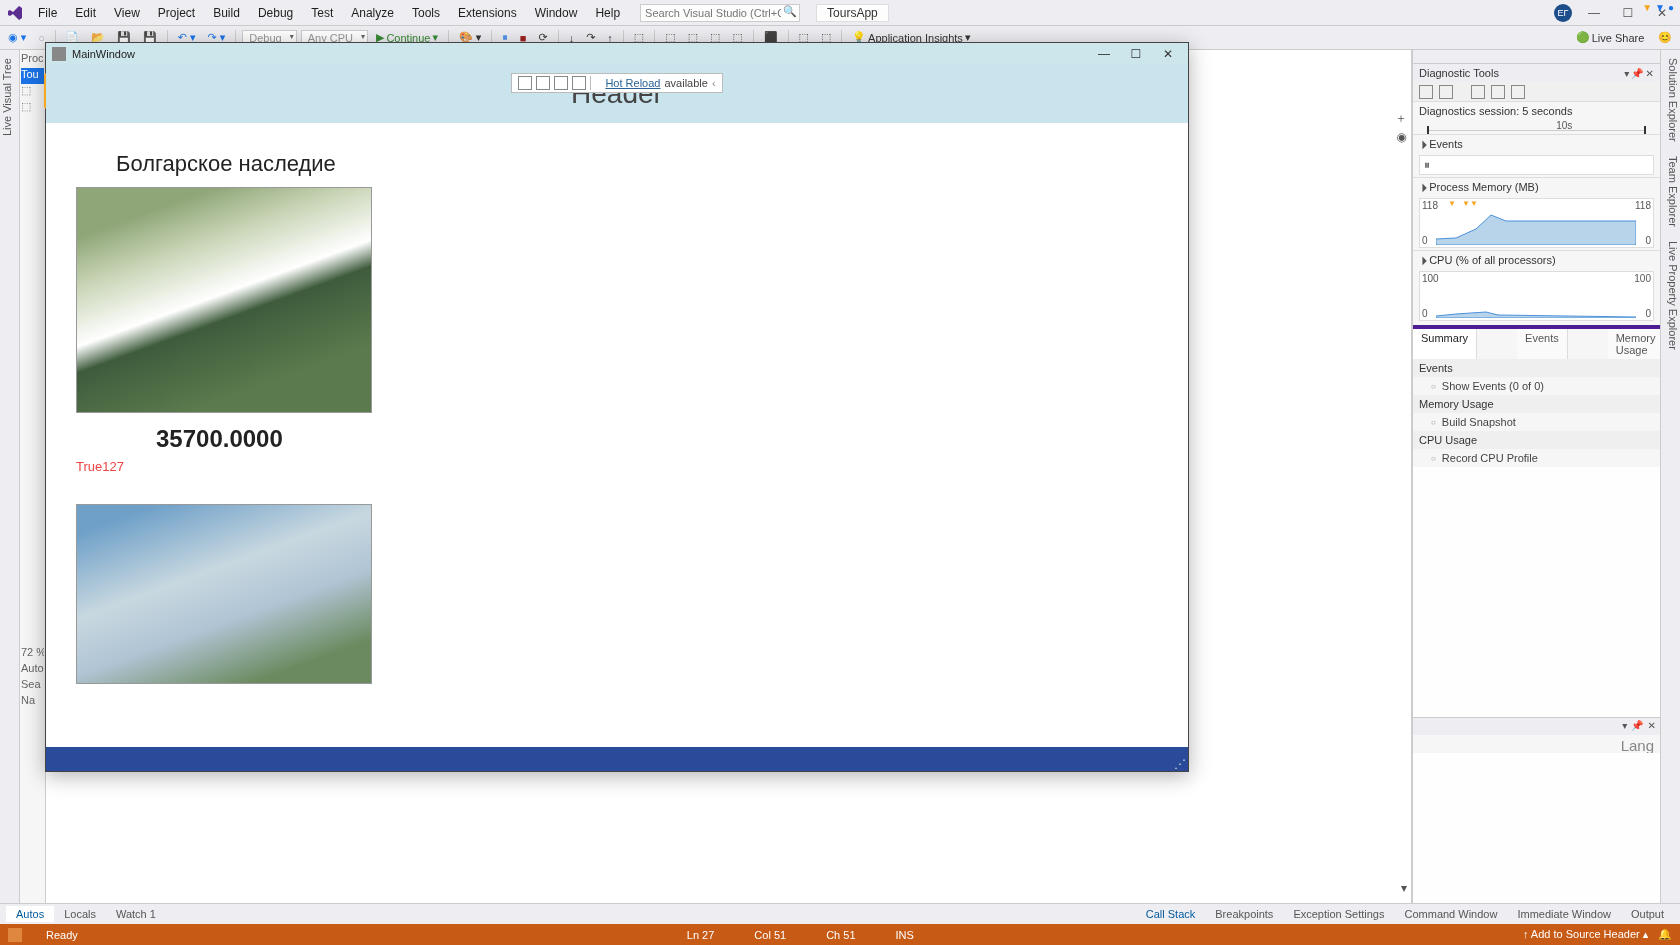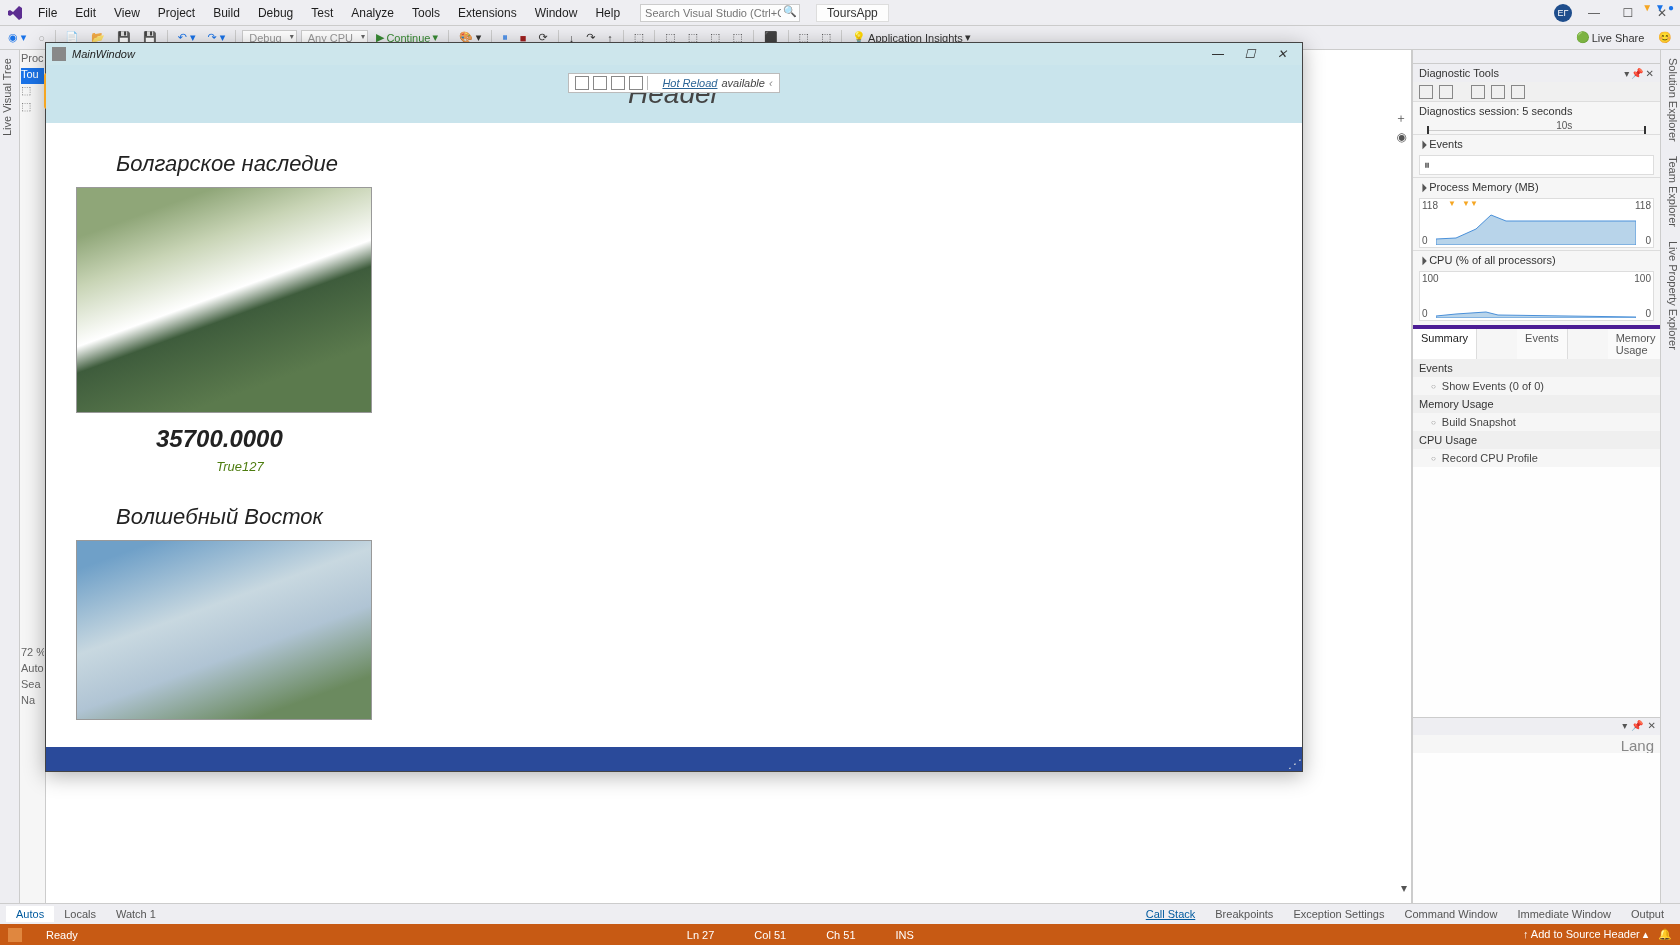--- a/index.html
+++ b/index.html
@@ -35,40 +35,40 @@
 .lefttab span { transform: rotate(180deg); }
 
 
 .leftpanel { width: 26px; background: #f6f6f6; border-right: 1px solid #ccc; font-size: 11px; color: #666; padding: 2px 1px; }
 .leftpanel .row { height: 16px; overflow: hidden; white-space: nowrap; }
 
 
 .center { flex: 1; background: #fff; position: relative; border-right: 1px solid #ccc; }
 
 
-.runwin { position: absolute; left: 45px; top: 42px; width: 1258px; height: 730px; background: #fff; border: 1px solid #444; box-shadow: 0 4px 20px rgba(0,0,0,.3); display:flex; flex-direction:column;font-style:italic; }
+.runwin { position: absolute; left: 45px; top: 42px; width: 1144px; height: 730px; background: #fff; border: 1px solid #444; box-shadow: 0 4px 20px rgba(0,0,0,.3); display:flex; flex-direction:column; }
 .runwin .titlebar { height: 22px; background: #cde6ec; display:flex; align-items:center; padding: 0 6px; font-size: 11px; color: #222; }
 .runwin .titlebar .ticon { width: 14px; height: 14px; background: #888; margin-right: 6px; }
 .runwin .titlebar .wbtns { margin-left:auto; display:flex; gap:4px; }
 .runwin .titlebar .wbtn { width: 28px; height: 18px; display:flex; align-items:center; justify-content:center; color:#333; font-size:12px; }
 .runwin .header { height: 58px; background: #c9e4ec; display:flex; align-items:center; justify-content:center; font-size: 28px; color:#444; position:relative; }
 .runwin .header .hotbar { position: absolute; top: 8px; background:#fff; border:1px solid #bbb; display:flex; align-items:center; gap:4px; padding:2px 6px; font-size:11px; }
 .runwin .header .hotbar .hicon { width:14px; height:14px; border:1px solid #888; }
 .runwin .header .hotbar a { color:#2a6496; text-decoration: underline; margin-left: 10px; }
 .runwin .body { flex: 1; background:#fff; overflow-y:auto; padding: 20px 10px; position:relative; }
 .runwin .body::-webkit-scrollbar { width: 10px; }
 .runwin .body::-webkit-scrollbar-thumb { background:#ccc; }
 .runwin .footer { height: 24px; background:#2a4a9a; }
 .runwin .logo-overlay { position:absolute; left:6px; top:24px; width:60px; height:48px; background:linear-gradient(#fff 33%, #0066cc 33% 66%, #c8102e 66%); border-radius:4px; box-shadow:1px 1px 3px rgba(0,0,0,.3); }
 .runwin .logo-overlay::before { content:""; position:absolute; left:-8px; top:6px; width:26px; height:36px; background:#f5a623; border-radius:3px; }
 .tour-title { font-size: 22px; color:#222; margin: 8px 0 10px 60px; font-weight: 400; }
 .tour-img { width: 296px; height: 226px; background: linear-gradient(160deg,#8fa678 15%, #c8d4b5 30%, #ffffff 48%, #3e5c3c 56%, #5b7a4d 80%); margin-left: 20px; border: 1px solid #999; position:relative; }
 .tour-img.img2 { background: linear-gradient(160deg,#6fa0c8 10%, #c8d8e0 40%, #b0c4d4 60%, #6b8a5f 85%); height:180px; }
 .tour-price { font-size: 24px; font-weight: bold; color:#222; margin: 12px 0 6px 100px; }
-.tour-meta { display:flex; justify-content:center; width: 296px; margin-left:36px; font-size:13px; color:#4d7c0f; margin-bottom: 30px; }
+.tour-meta { display:flex; justify-content:flex-start; width: 296px; margin-left:20px; font-size:13px; color:#ef4444; margin-bottom: 30px; }
 .runwin .resize-grip { position:absolute; right:2px; bottom:2px; width:12px; height:12px; color:#ddd; font-size:12px; }
 
 
 .righttab { width: 20px; background:#eeeef2; border-left:1px solid #ccc; writing-mode: vertical-rl; font-size:11px; color:#555; padding:8px 1px; display:flex; gap:14px; }
 
 
 .rightpanel { width: 248px; background:#f6f6f6; border-left:1px solid #ccc; display:flex; flex-direction:column; }
 .rightpanel .secondary { height:14px; background:#eeeef2; border-bottom:1px solid #ccc; }
 .rightpanel .title { height:18px; background:#eeeef2; font-size:11px; padding:2px 6px; color:#333; display:flex; align-items:center; }
 .rightpanel .title .pbtns { margin-left:auto; display:flex; gap:2px; font-size:10px; color:#555; }
@@ -86,21 +86,21 @@
 .rightpanel .list .li { padding:3px 18px; color:#444; display:flex; align-items:center; gap:6px; }
 .rightpanel .list .li::before { content:"○"; font-size:8px; color:#888; }
 .rightpanel .blank { flex:1; background:#fefefe; }
 .rightpanel .panelctrl { height:18px; background:#eeeef2; border-top:1px solid #ccc; display:flex; justify-content:flex-end; gap:4px; padding:2px 4px; font-size:10px; color:#555;}
 .rightpanel .langrow { height:18px; font-size:15px; color:#888; text-align:right; padding:2px 6px; }
 
 
 .bottomtabs { height:21px; background:#eeeef2; border-top:1px solid #ccc; display:flex; align-items:center; font-size:11px; color:#555; padding:0 6px; }
 .bottomtabs .btab { padding:2px 10px; cursor:default; }
 .bottomtabs .btab.active { background:#fff; color:#005a9e; }
-.bottomtabs .btab.link { color:#005a9e;text-decoration:underline; }
+.bottomtabs .btab.link { color:#005a9e; }
 .bottomtabs .rightgroup { margin-left:auto; display:flex; }
 
 
 .statusbar { height:21px; background:#c75a14; color:#fff; font-size:11px; display:flex; align-items:center; padding:0 8px; gap:24px; }
 .statusbar .sicon { width:14px; height:14px; background:#e0873f; }
 .statusbar .center-status { margin-left:auto; display:flex; gap:40px; }
 .statusbar .rightstatus { margin-left:auto; display:flex; gap:10px; align-items:center; }
 
 
 .minichart { position:absolute; left:16px; bottom:2px; width:200px; height:36px; }
@@ -362,20 +362,19 @@
     <div>
       <div class="tour-title">Болгарское наследие</div>
       <div class="tour-img"></div>
       <div class="tour-price">35700.0000</div>
       <div class="tour-meta">
         <span>True</span>
         <span>127</span>
       </div>
     </div>
     <div>
-      <div class="tour-title">Волшебный Восток</div>
       <div class="tour-img img2"></div>
     </div>
   </div>
   <div class="footer">
     <span class="resize-grip">⋰</span>
   </div>
 </div>
 
 </body></html>

